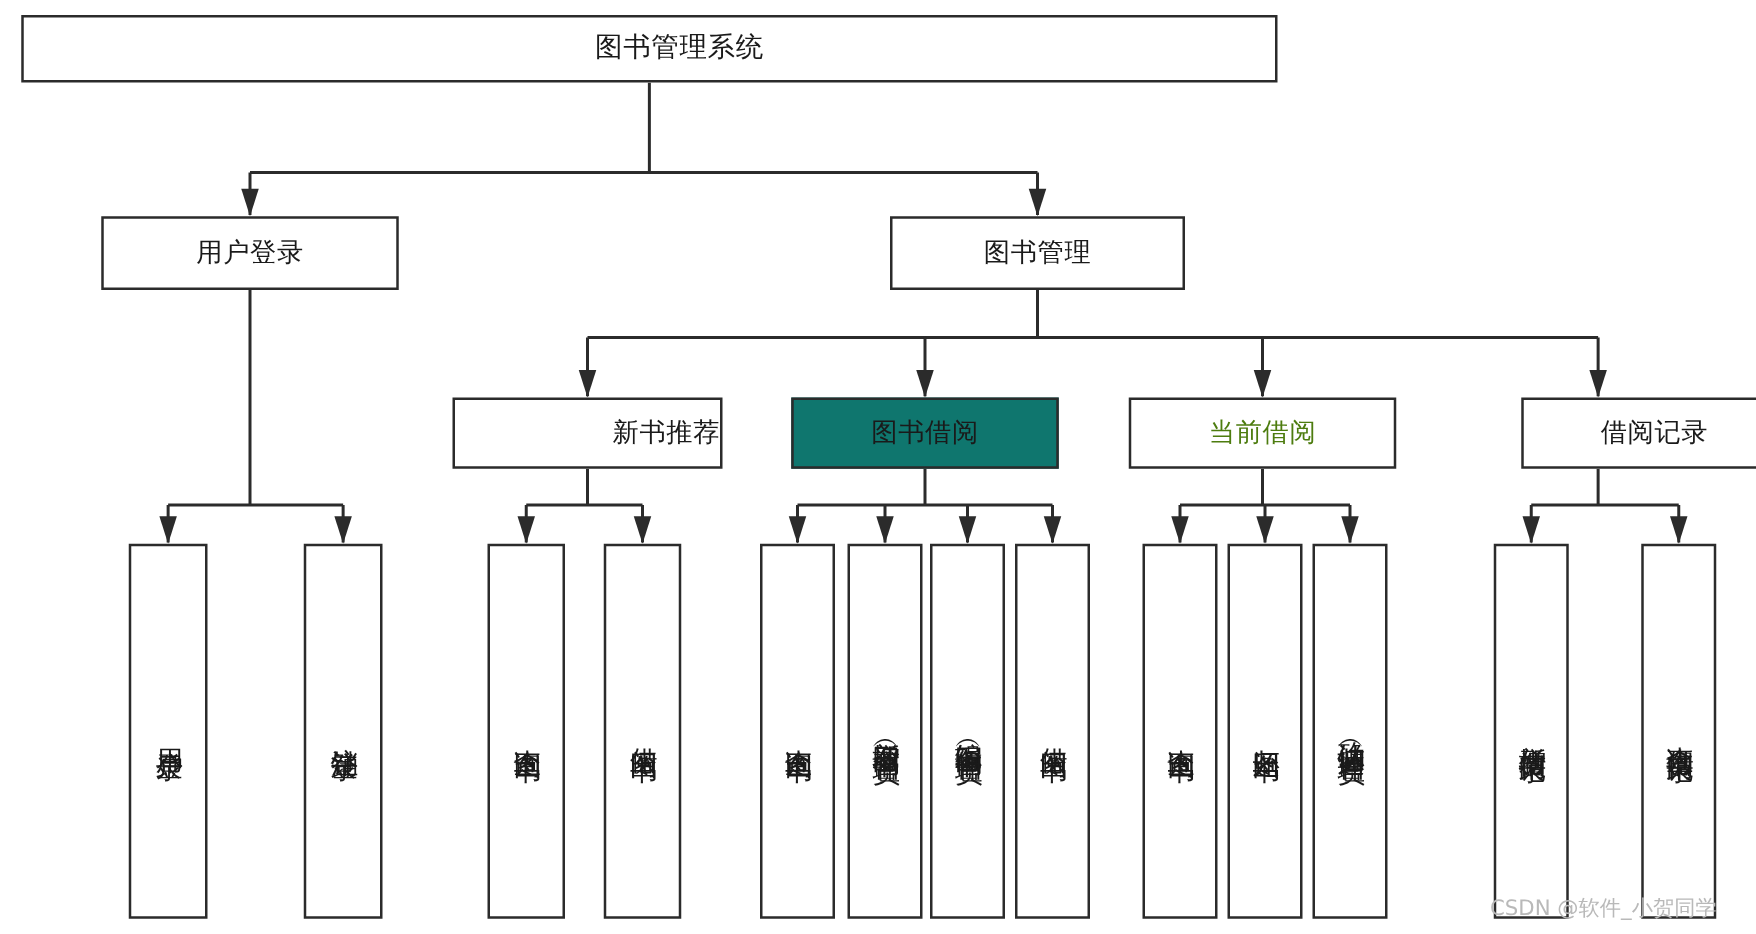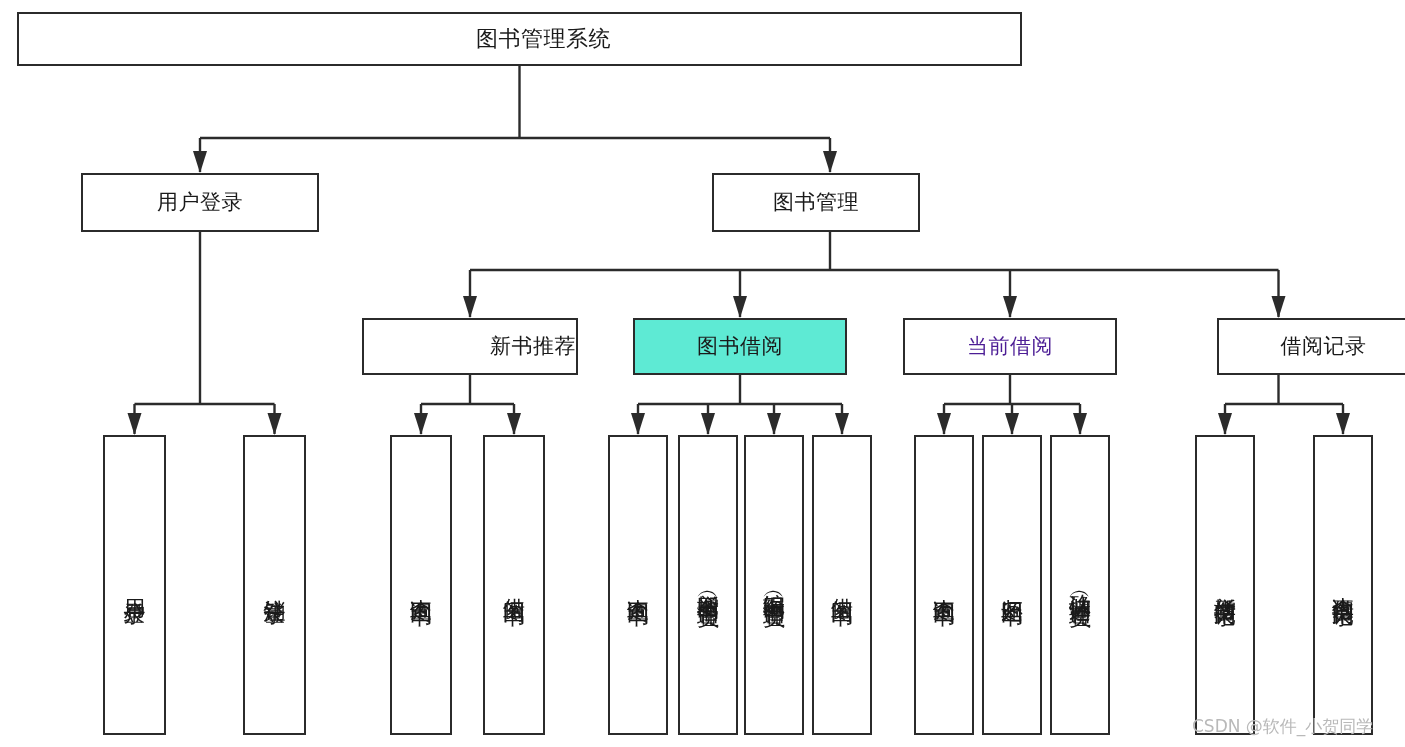--- a/index.html
+++ b/index.html
@@ -126,31 +126,31 @@
       <line x1="1343" y1="404" x2="1343" y2="434" stroke="#2b2b2b" stroke-width="2.4"></line>
       <polygon points="1336,413 1350,413 1343,435" fill="#2b2b2b"></polygon>
     </svg>
   <div id="nodes">
       <div class="node horiz root" style="left: 17px; top: 12px; width: 1005px; height: 54px; background: rgb(255, 255, 255); border-color: rgb(43, 43, 43);">
         <span class="label" style="color: rgb(26, 26, 26); margin-left: 48px;">图书管理系统</span>
       </div>
       <div class="node horiz" style="left: 81px; top: 173px; width: 238px; height: 59px; background: rgb(255, 255, 255); border-color: rgb(43, 43, 43);">
         <span class="label" style="color: rgb(26, 26, 26);">用户登录</span>
       </div>
-      <div class="node horiz" style="left: 712px; top: 173px; width: 208px; height: 59px; background: rgb(255, 255, 255); border-color: rgb(43, 43, 43);">
+      <div class="node horiz" style="left: 712px; top: 173px; width: 236px; height: 59px; background: rgb(255, 255, 255); border-color: rgb(43, 43, 43);">
         <span class="label" style="color: rgb(26, 26, 26);">图书管理</span>
       </div>
       <div class="node horiz" style="left: 362px; top: 318px; width: 216px; height: 57px; background: rgb(255, 255, 255); border-color: rgb(43, 43, 43); justify-content: flex-end;">
         <span class="label" style="color: rgb(26, 26, 26);">新书推荐</span>
       </div>
-      <div class="node horiz" style="left: 633px; top: 318px; width: 214px; height: 57px; background: #5eead4; border-color: rgb(43, 43, 43);">
+      <div class="node horiz" style="left: 633px; top: 318px; width: 214px; height: 57px; background: #0f766e; border-color: rgb(43, 43, 43);">
         <span class="label" style="color: rgb(26, 26, 26);">图书借阅</span>
       </div>
       <div class="node horiz" style="left: 903px; top: 318px; width: 214px; height: 57px; background: rgb(255, 255, 255); border-color: rgb(43, 43, 43);">
-        <span class="label" style="color: #4c1d95;">当前借阅</span>
+        <span class="label" style="color: #4d7c0f;">当前借阅</span>
       </div>
       <div class="node horiz" style="left: 1172px; top: 318px; width: 213px; height: 57px; background: rgb(255, 255, 255); border-color: rgb(43, 43, 43); margin-left: 45px;">
         <span class="label" style="color: rgb(26, 26, 26);">借阅记录</span>
       </div>
       <div class="node vert" style="left: 103px; top: 435px; width: 63px; height: 300px; background: rgb(255, 255, 255); border-color: rgb(43, 43, 43);">
         <span class="label" style="color: rgb(26, 26, 26);">用户登录</span>
       </div>
       <div class="node vert" style="left: 243px; top: 435px; width: 63px; height: 300px; background: rgb(255, 255, 255); border-color: rgb(43, 43, 43);">
         <span class="label" style="color: rgb(26, 26, 26);">注销登录</span>
       </div>

